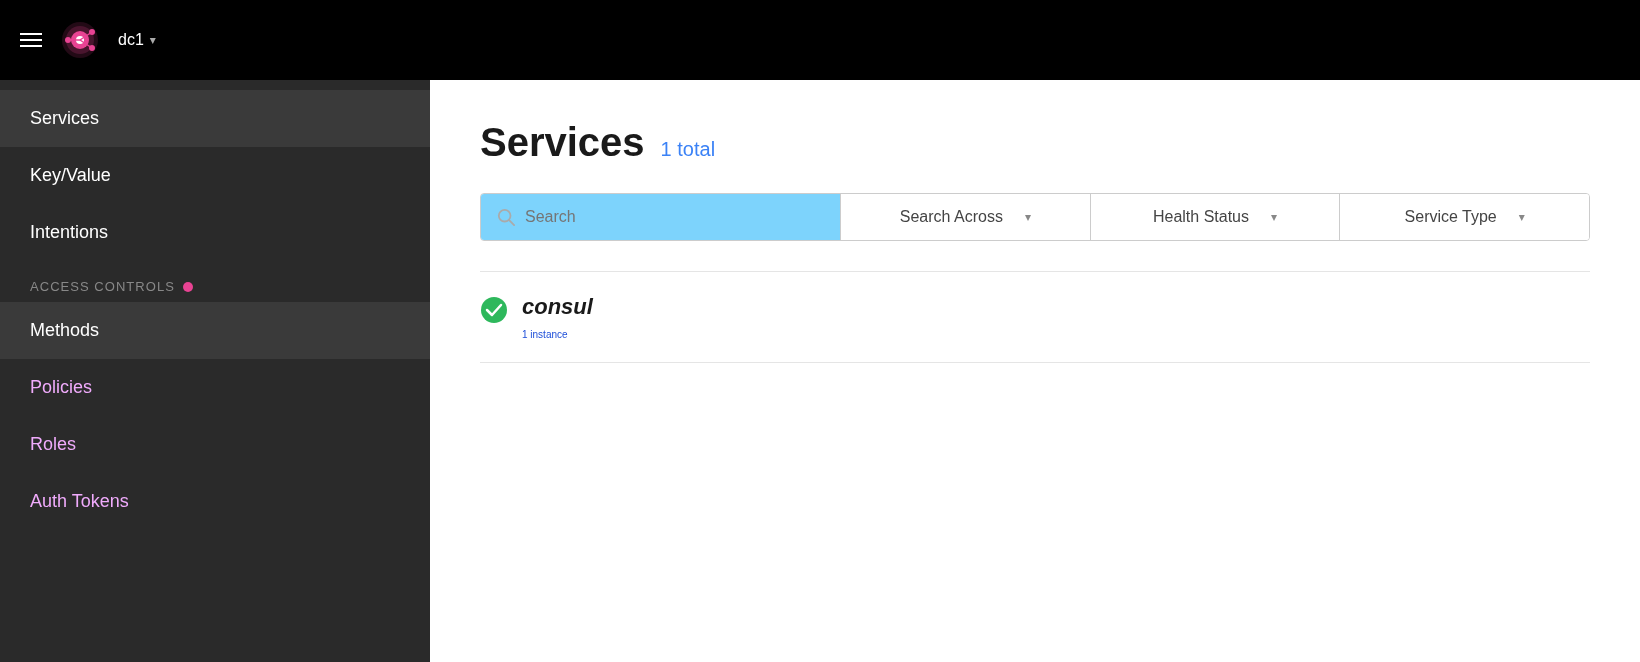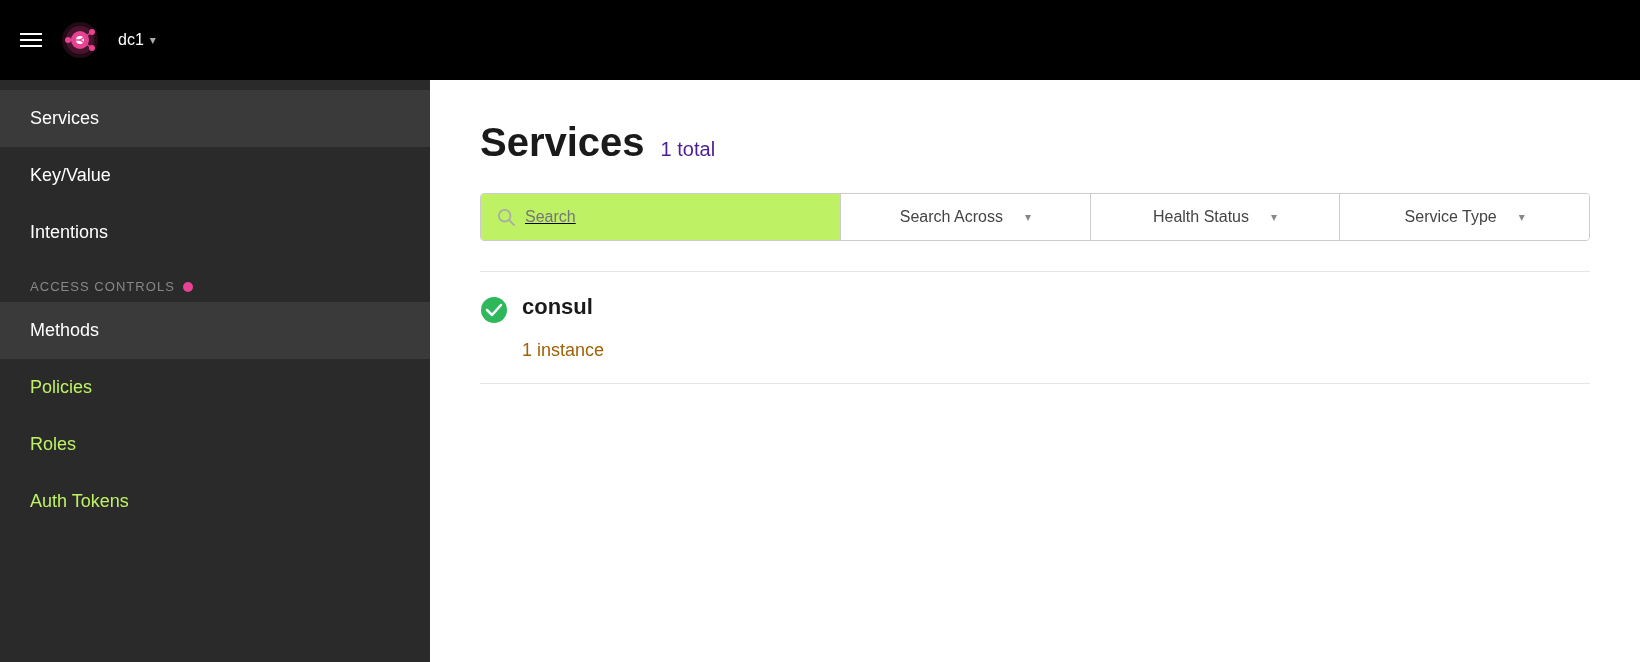--- a/index.html
+++ b/index.html
@@ -72,21 +72,21 @@
       cursor: pointer;
       display: flex;
       align-items: center;
       gap: 10px;
     }
     .sidebar-nav-item.active {
       background: #3a3a3a;
       font-weight: 500;
     }
     .sidebar-nav-item.dim {
-      color: #bef264;
+      color: #f0abfc;
     }
     .sidebar-section-label {
       padding: 18px 30px 8px 30px;
       font-size: 13px;
       color: #888;
       text-transform: uppercase;
       letter-spacing: 0.08em;
       display: flex;
       align-items: center;
       gap: 8px;
@@ -112,43 +112,42 @@
       gap: 16px;
       margin-bottom: 28px;
     }
     .page-title {
       font-size: 40px;
       font-weight: 700;
       color: #1a1a1a;
     }
     .page-subtitle {
       font-size: 20px;
-      color: #4c1d95;
+      color: #3b82f6;
       font-weight: 400;
     }
 
     
     .filter-bar {
       display: flex;
       align-items: center;
       gap: 0;
       border: 1.5px solid #ccc;
       border-radius: 4px;
       overflow: hidden;
       margin-bottom: 30px;
       width: 100%;
     }
     .search-input-wrapper {
       display: flex;
       align-items: center;
       padding: 0 16px;
       flex: 0 0 360px;
       border-right: 1.5px solid #ccc;
-      background: #bef264;
-      text-decoration: underline;
+      background: #7dd3fc;
     }
     .search-icon-svg {
       color: #aaa;
       margin-right: 10px;
       flex-shrink: 0;
     }
     .search-input {
       border: none;
       outline: none;
       font-size: 16px;
@@ -197,25 +196,26 @@
       width: 28px;
       height: 28px;
       flex-shrink: 0;
       margin-top: 2px;
     }
     .service-info {}
     .service-name {
       font-size: 22px;
       font-weight: 600;
       color: #1a1a1a;
+      font-style: italic;
     }
     .service-instance {
-      font-size: 18px;
-      color: #a16207;
-      margin-top: 20px;
+      font-size: 10px;
+      color: #1d4ed8;
+      margin-top: 9px;
     }
   </style>
 </head>
 <body>
 
 <nav class="navbar">
   <div class="nav-hamburger">
     <span></span>
     <span></span>
     <span></span>

